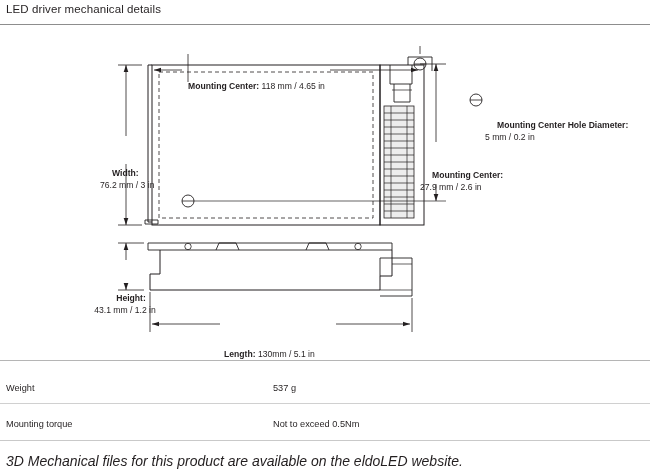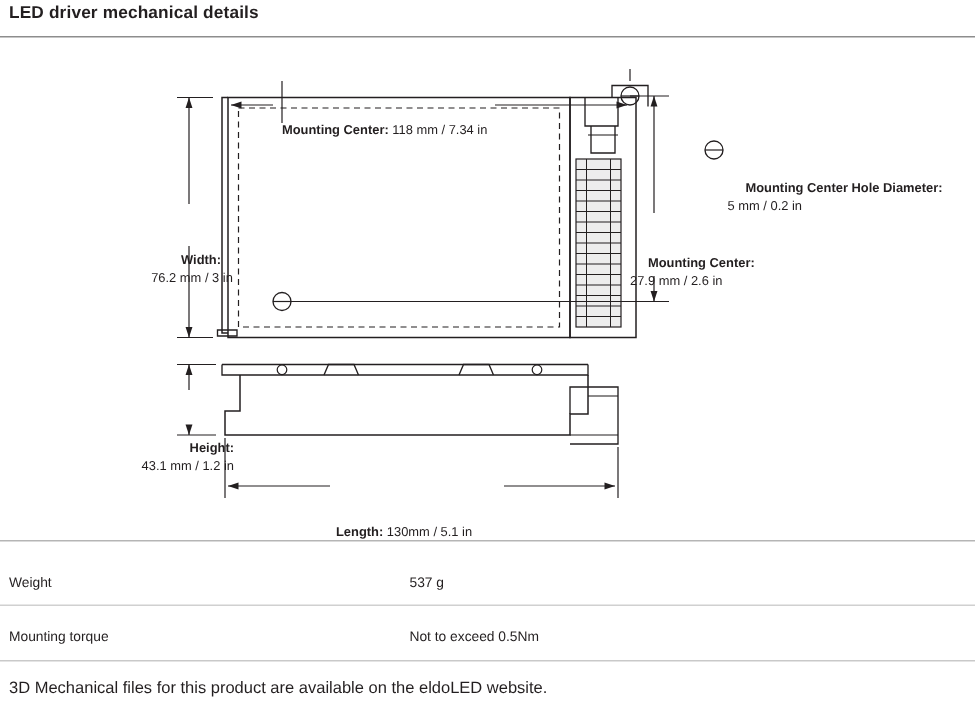--- a/index.html
+++ b/index.html
@@ -15,21 +15,21 @@
     position: relative;
     width: 650px; height: 473px;
     background: #ffffff;
   }
 
   
   .page-title {
     position: absolute;
     left: 6px; top: 3px;
     font-size: 11.5px;
-    font-weight: bold;
+    font-weight: normal;
     letter-spacing: 0.1px;
     color: #231f20;
   }
   .rule {
     position: absolute;
     left: 0; right: 0;
     height: 1px;
     background: #9a9a9a;
   }
   .rule.top { top: 24px; background: #8d8d8d; }
@@ -47,22 +47,22 @@
     font-size: 8.6px;
     line-height: 12px;
     color: #231f20;
     white-space: nowrap;
   }
   .lbl b { font-weight: bold; margin-left: 12px; }
 
   .lbl-mount-center-top { left: 188px; top: 56px; font-weight: bold; }
   .lbl-mount-center-top .val { font-weight: normal; }
 
-  .lbl-width { left: 100px; top: 143px; text-align: center; width: 56px; }
-  .lbl-height { left: 94px; top: 268px; text-align: right; width: 62px; }
+  .lbl-width { left: 100px; top: 143px; text-align: left; width: 56px; }
+  .lbl-height { left: 94px; top: 268px; text-align: center; width: 62px; }
 
   .lbl-mount-right { left: 420px; top: 145px; }
   .lbl-hole { left: 485px; top: 95px; }
   .lbl-length { left: 224px; top: 324px; font-weight: bold; text-align: right; }
   .lbl-length .val { font-weight: normal; }
 
   
   .spec-row {
     position: absolute;
     left: 0; width: 650px;
@@ -70,22 +70,23 @@
     color: #231f20;
   }
   .spec-row .k { position: absolute; left: 6px; }
   .spec-row .v { position: absolute; left: 273px; }
   .row1 { top: 383px; }
   .row2 { top: 419px; }
 
   .footnote {
     position: absolute;
     left: 6px; top: 453px;
-    font-size: 11px;
-    color: #231f20;
+    font-size: 14px;
+    color: #231f20;
+    font-style: italic;
   }
 </style>
 </head>
 <body>
 
 <div id="page">
 
   <div class="page-title">LED driver mechanical details</div>
   <div class="rule top"></div>
 
@@ -195,21 +196,21 @@
           <line x1="152" y1="300" x2="220" y2="300"></line>
           <line x1="336" y1="300" x2="410" y2="300"></line>
           <path d="M152 300 l7 -2.3 v4.6 z" fill="#231f20" stroke="none"></path>
           <path d="M410 300 l-7 -2.3 v4.6 z" fill="#231f20" stroke="none"></path>
         </g>
       </g>
     </svg>
 
     <div class="lbl lbl-mount-center-top">
       <span>Mounting Center:</span>
-      <span class="val">118 mm / 7.34 in</span>
+      <span class="val">118 mm / 4.65 in</span>
     </div>
 
     <div class="lbl lbl-width">
       <b>Width:</b><br>
       <span>76.2 mm / 3 in</span>
     </div>
 
     <div class="lbl lbl-height">
       <b>Height:</b><br>
       <span>43.1 mm / 1.2 in</span>

